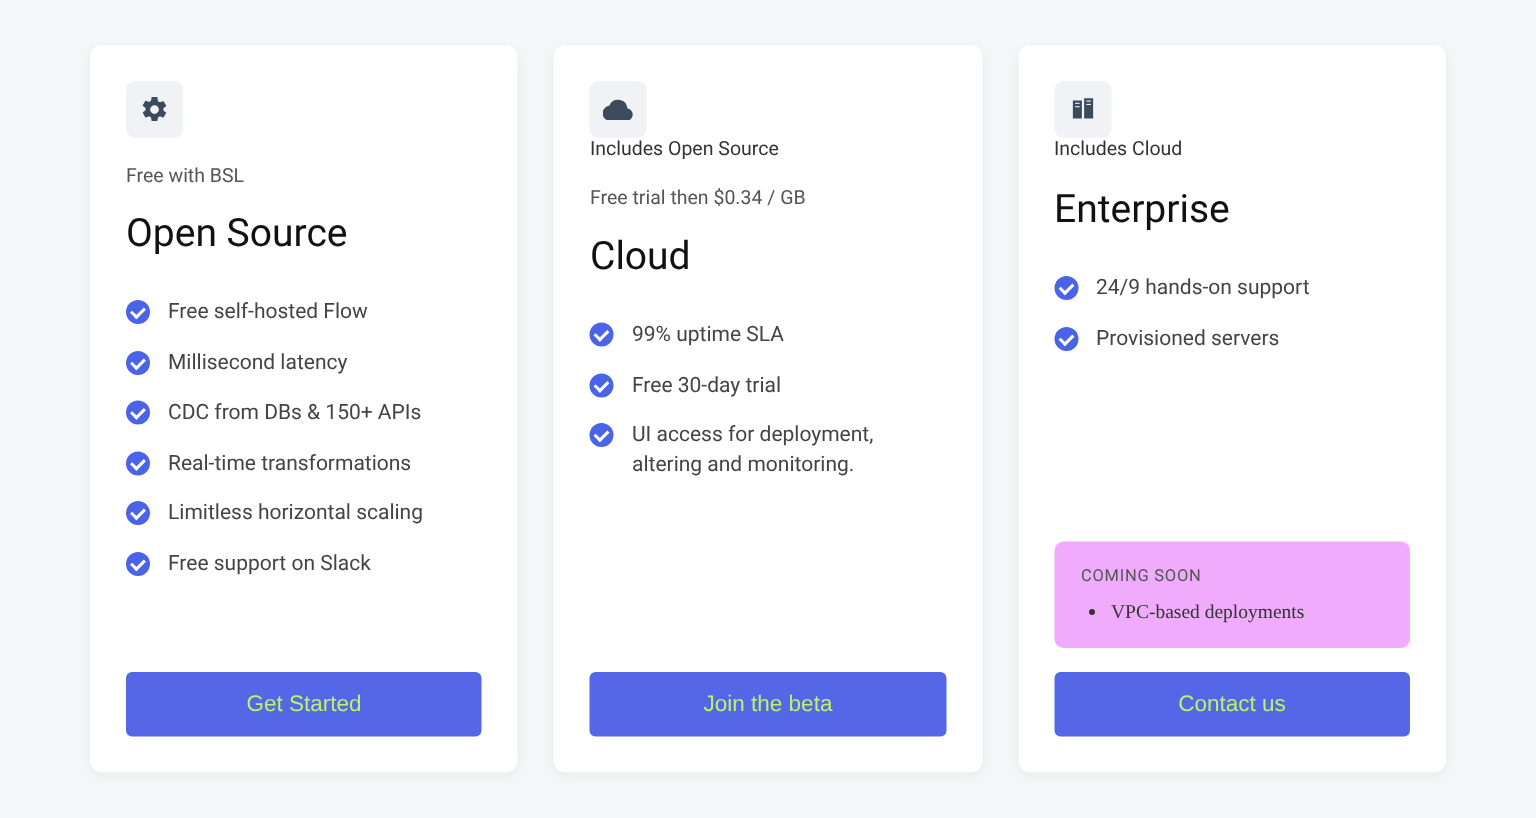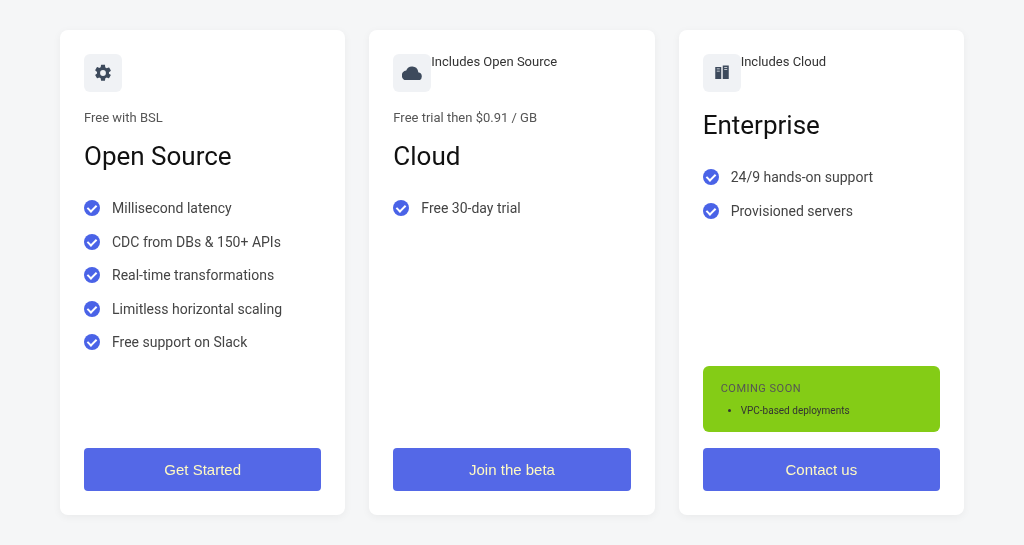--- a/index.html
+++ b/index.html
@@ -22,21 +22,23 @@
       box-shadow: 0 2px 8px rgba(0,0,0,0.05);
       padding: 24px;
       flex: 1;
       display: flex;
       flex-direction: column;
       min-height: 0;
     }
     .card-header-row {
       display: flex;
       align-items: flex-start;
+      justify-content: space-between;
       margin-bottom: 18px;
+      flex-direction: column;
     }
     .icon-box {
       width: 38px;
       height: 38px;
       background: #f0f2f5;
       border-radius: 6px;
       display: flex;
       align-items: center;
       justify-content: center;
       color: #3d4a5c;
@@ -83,41 +85,42 @@
       position: absolute;
       left: 5px;
       top: 3px;
       width: 4px;
       height: 7px;
       border: solid white;
       border-width: 0 2px 2px 0;
       transform: rotate(45deg);
     }
     .soon-box {
-      background: #84cc16;
+      background: #f0abfc;
       border-radius: 6px;
       padding: 16px 18px;
       margin-bottom: 16px;
     }
     .soon-label {
       font-size: 11px;
       letter-spacing: 0.5px;
       color: #555;
       margin-bottom: 10px;
     }
     .soon-list {
       list-style: disc;
       padding-left: 20px;
-      font-size: 10px;
+      font-size: 13px;
       color: #333;
+      font-family: Liberation Serif, serif;
     }
     .cta-button {
       width: 100%;
       background: #5468e7;
-      color: #fef9c3;
+      color: #bef264;
       border: none;
       border-radius: 4px;
       padding: 13px 0;
       font-size: 15px;
       cursor: pointer;
       margin-top: auto;
     }
   </style>
 </head>
 <body>
@@ -131,20 +134,24 @@
             <path d="M19.14,12.94a7.07,7.07,0,0,0,.05-.94,7.07,7.07,0,0,0-.05-.94l2.03-1.58a.5.5,0,0,0,.12-.64l-1.92-3.32a.5.5,0,0,0-.61-.22l-2.39.96a7.22,7.22,0,0,0-1.62-.94l-.36-2.54A.5.5,0,0,0,13.9,2h-3.8a.5.5,0,0,0-.49.42l-.36,2.54a7.22,7.22,0,0,0-1.62.94l-2.39-.96a.5.5,0,0,0-.61.22L2.71,8.48a.5.5,0,0,0,.12.64l2.03,1.58a7.07,7.07,0,0,0-.05.94,7.07,7.07,0,0,0,.05.94L2.83,14.16a.5.5,0,0,0-.12.64l1.92,3.32a.5.5,0,0,0,.61.22l2.39-.96a7.22,7.22,0,0,0,1.62.94l.36,2.54a.5.5,0,0,0,.49.42h3.8a.5.5,0,0,0,.49-.42l.36-2.54a7.22,7.22,0,0,0,1.62-.94l2.39.96a.5.5,0,0,0,.61-.22l1.92-3.32a.5.5,0,0,0-.12-.64ZM12,15.5A3.5,3.5,0,1,1,15.5,12,3.5,3.5,0,0,1,12,15.5Z"></path>
           </svg>
       </div>
       <span class="header-tag"></span>
     </div>
     <div class="price-note">Free with BSL</div>
     <h2 class="plan-title">Open Source</h2>
     <ul class="features">
       <li>
           <span class="check-circle"></span>
+          <span>Free self-hosted Flow</span>
+        </li>
+      <li>
+          <span class="check-circle"></span>
           <span>Millisecond latency</span>
         </li>
       <li>
           <span class="check-circle"></span>
           <span>CDC from DBs &amp; 150+ APIs</span>
         </li>
       <li>
           <span class="check-circle"></span>
           <span>Real-time transformations</span>
         </li>
@@ -162,26 +169,34 @@
 
   <div class="card">
     <div class="card-header-row">
       <div class="icon-box">
         <svg width="20" height="14" viewBox="0 0 24 16" fill="#3d4a5c">
             <path d="M19.35,6.04A7.49,7.49,0,0,0,5.08,5.04,6,6,0,0,0,6,17H19a5,5,0,0,0,.35-9.96Z"></path>
           </svg>
       </div>
       <span class="header-tag">Includes Open Source</span>
     </div>
-    <div class="price-note">Free trial then $0.91 / GB</div>
+    <div class="price-note">Free trial then $0.34 / GB</div>
     <h2 class="plan-title">Cloud</h2>
     <ul class="features">
       <li>
           <span class="check-circle"></span>
+          <span>99% uptime SLA</span>
+        </li>
+      <li>
+          <span class="check-circle"></span>
           <span>Free 30-day trial</span>
+        </li>
+      <li>
+          <span class="check-circle"></span>
+          <span>UI access for deployment, altering and monitoring.</span>
         </li>
     </ul>
     <button class="cta-button">Join the beta</button>
   </div>
 
   <div class="card">
     <div class="card-header-row">
       <div class="icon-box">
         <svg width="18" height="18" viewBox="0 0 24 24" fill="#3d4a5c">
             <rect x="3" y="4" width="8" height="16"></rect>

